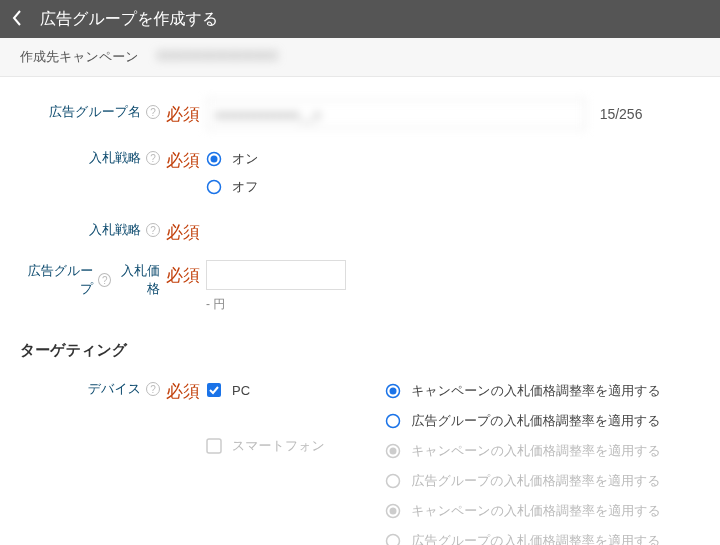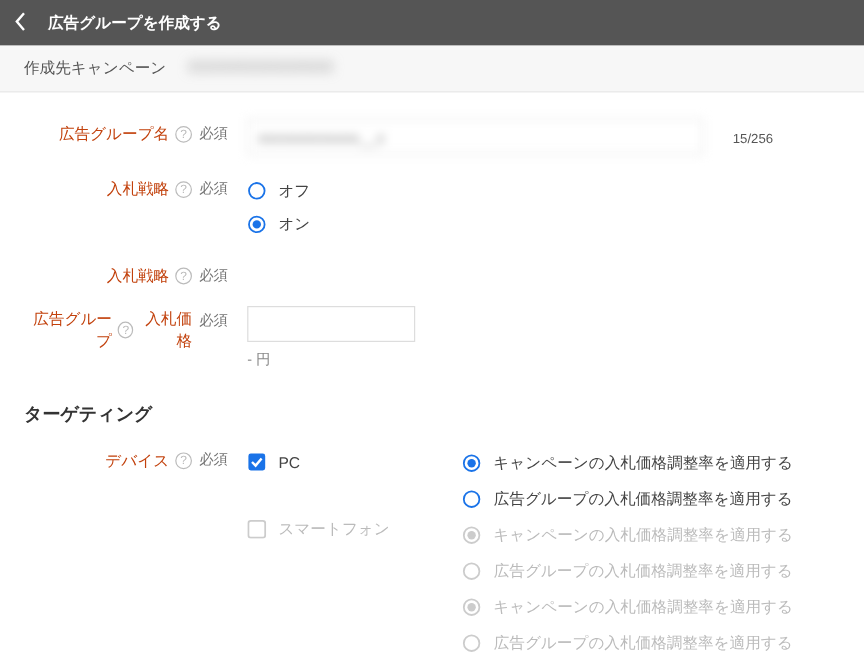--- a/index.html
+++ b/index.html
@@ -12,45 +12,45 @@
     }
     .header {
       background: #555;
       color: #fff;
       height: 38px;
       display: flex;
       align-items: center;
       padding: 0 12px;
     }
     .back-icon { width: 18px; font-size: 18px; color:#fff; margin-right:10px; line-height:1;}
-    .header-title { font-size: 13px; font-weight: 700; }
+    .header-title { font-size: 16px; font-weight: 400; }
     .subheader {
       background: #f7f7f7;
       border-bottom: 1px solid #e8e8e8;
       padding: 10px 20px;
       display:flex; align-items:flex-start;
     }
     .subheader-label { color:#555; margin-right:18px; }
     .blur { filter: blur(5px); color:#888; user-select:none;}
     .content { padding: 14px 20px 30px 20px; }
     .row { display:flex; align-items:flex-start; padding: 8px 0; }
     .label-col { width: 140px; text-align:right; display:flex; align-items:center; justify-content:flex-end; padding-top:4px;}
-    .label-text { color:#c2410c;font-family:Liberation Mono, monospace; }
+    .label-text { color:#0c4a6e;font-family:Liberation Mono, monospace; }
     .help-icon {
       display:inline-block; width:14px; height:14px; border:1px solid #bbb; border-radius:50%; color:#bbb;
       font-size:10px; line-height:13px; text-align:center; margin-left:5px; font-family: Arial, sans-serif;
     }
     .req-col { width:40px; text-align:left; padding-left:6px; padding-top:4px;}
-    .req { color:#737373; font-size:12px; }
+    .req { color:#c2410c; font-size:17px; }
     .field-col { flex:1; padding-left:6px; }
     .text-input {
       width: 380px; height:30px; border:1px solid #ddd; padding:4px 8px; font-size:13px; color:#888;
     }
     .text-input.blur-input { filter: blur(4px); }
-    .counter { display:inline-block; margin-left:21px; color:#555; font-size:11px;}
+    .counter { display:inline-block; margin-left:10px; color:#555; font-size:14px;}
     .radio-row, .check-row { display:flex; align-items:center; height:28px; }
     .radio, .check { margin-right:10px; display:inline-flex; align-items:center; justify-content:center;}
     .radio svg, .check svg { display:block; }
     .r-label { color:#444; }
     .static-val { color:#444; padding-top:4px;}
     .small-input {
       width:140px; height:30px; border:1px solid #ddd; padding:4px 8px; font-size:13px;
     }
     .yen-note { color:#888; font-size:12px; margin-top:6px;}
     .section-title { font-weight:600; font-size:15px; color:#333; margin:20px 0 8px 0;}
@@ -96,32 +96,32 @@
     <div class="label-col">
       <span class="label-text">入札戦略</span>
       <span class="help-icon">?</span>
     </div>
     <div class="req-col"><span class="req">必須</span></div>
     <div class="field-col">
       <div class="radio-row">
         <span class="radio">
           <svg width="16" height="16">
               <circle cx="8" cy="8" r="6.5" stroke="#1a73e8" stroke-width="1.5" fill="none"></circle>
+              <circle cx="8" cy="8" r="3.5" fill="#1a73e8"></circle>
             </svg>
         </span>
-        <span class="r-label">オフ</span>
+        <span class="r-label">オン</span>
       </div>
       <div class="radio-row">
         <span class="radio">
           <svg width="16" height="16">
               <circle cx="8" cy="8" r="6.5" stroke="#1a73e8" stroke-width="1.5" fill="none"></circle>
-              <circle cx="8" cy="8" r="3.5" fill="#1a73e8"></circle>
             </svg>
         </span>
-        <span class="r-label">オン</span>
+        <span class="r-label">オフ</span>
       </div>
     </div>
   </div>
 
   <div class="row">
     <div class="label-col">
       <span class="label-text">入札戦略</span>
       <span class="help-icon">?</span>
     </div>
     <div class="req-col"><span class="req">必須</span></div>

